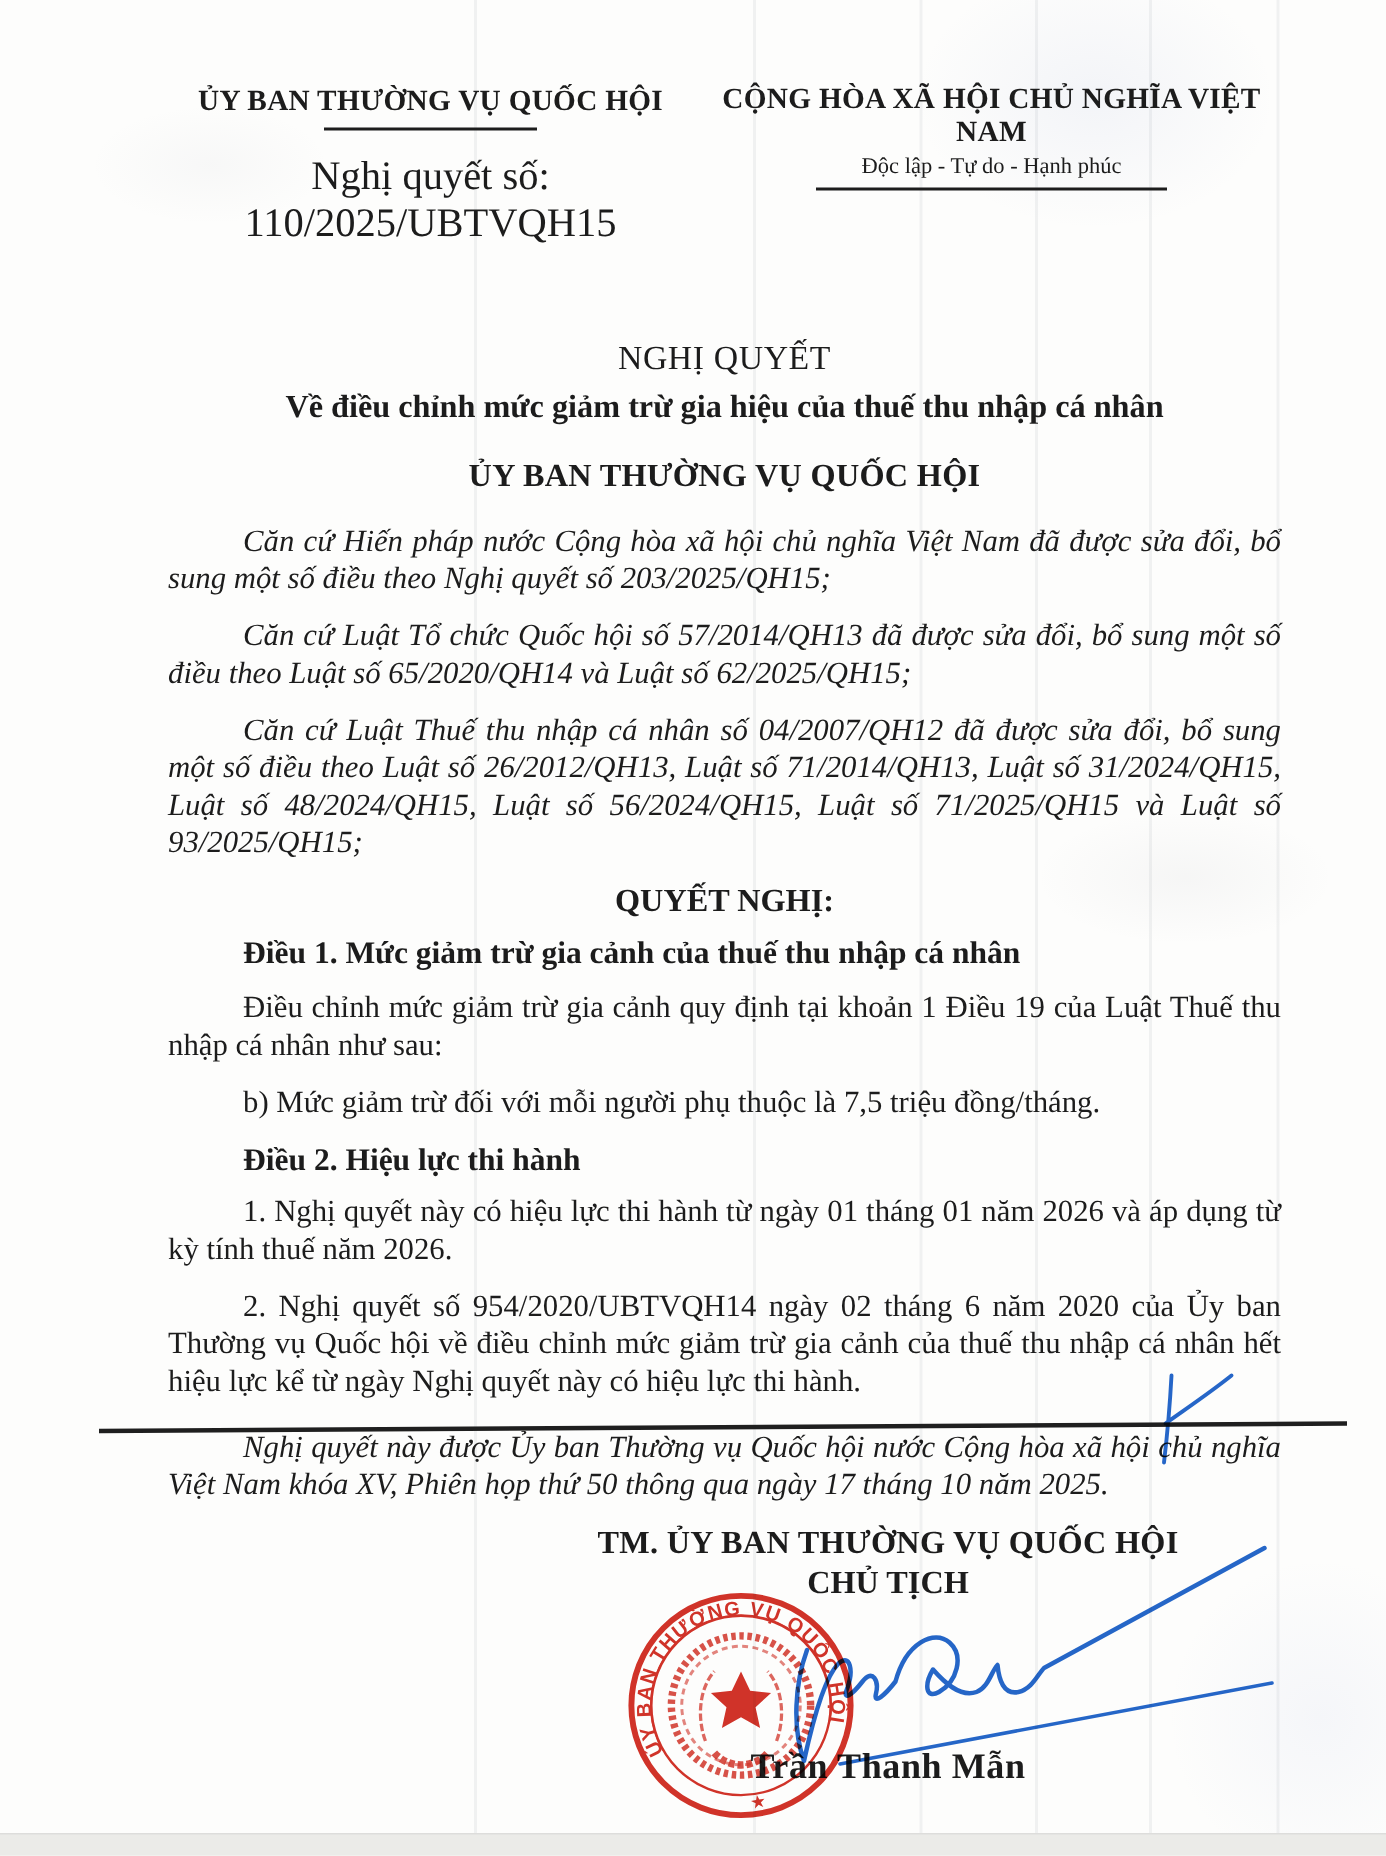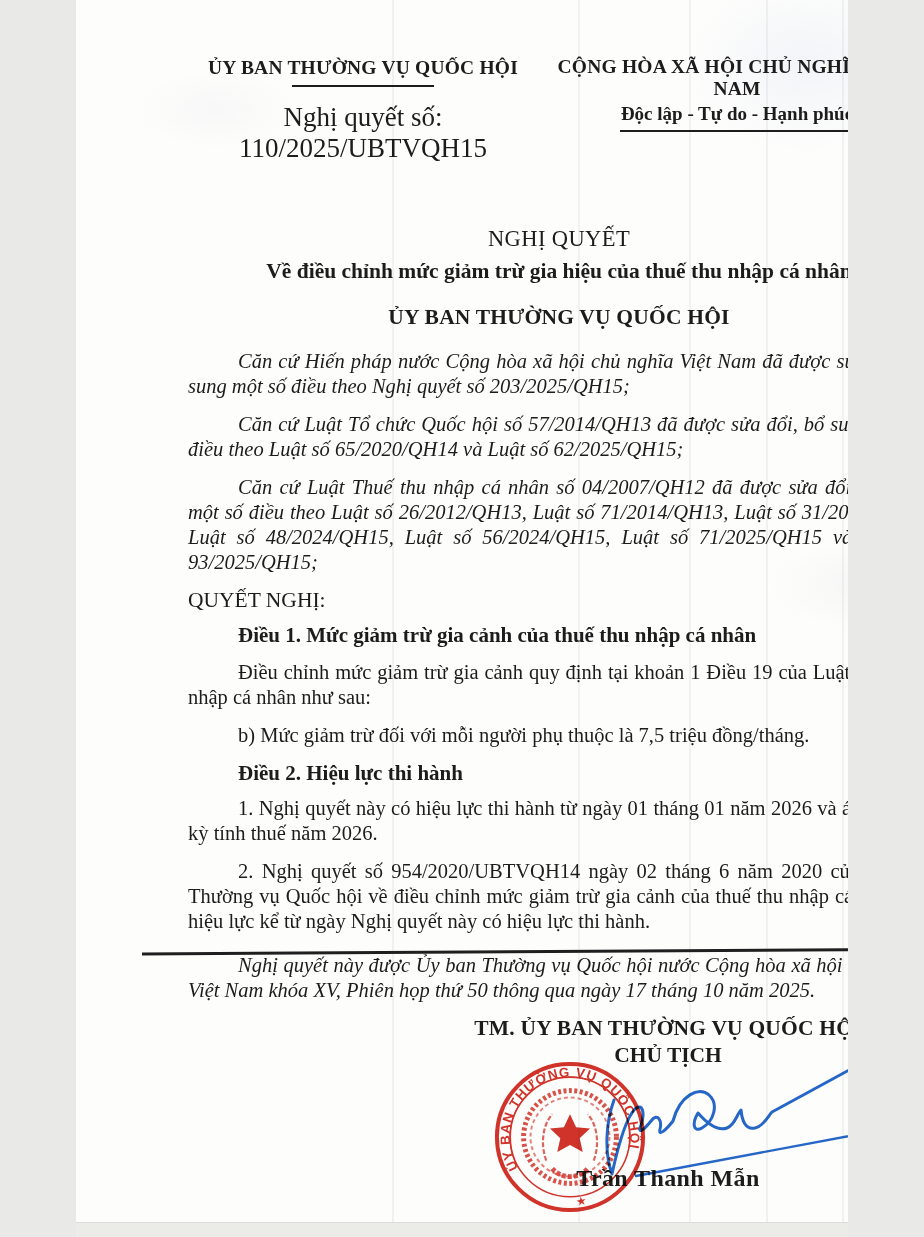--- a/index.html
+++ b/index.html
@@ -1,45 +1,45 @@
 <!DOCTYPE html>
 <html lang="vi"><head>
 <meta charset="utf-8">
 <style>
   html,body{margin:0;padding:0;background:#e9e9e7;}
   .page{
-    position:relative;width:772px;height:1237px;margin:0 auto;
+    position:relative;width:924px;height:1237px;margin:0 auto;
     background:#fdfdfc;overflow:hidden;
     font-family:"Liberation Serif","DejaVu Serif",serif;
     color:#1c1c1c;
   }
   .content{position:absolute;left:112px;top:56px;width:742px;}
   
   .hdr{display:flex;}
   .hdr-left{width:350px;text-align:center;flex:none;}
   .hdr-right{flex:1;text-align:center;padding-left:6px;}
   .org{font-size:19.5px;font-weight:bold;line-height:1.18;letter-spacing:.2px;}
   .rule-left{width:142px;height:2px;background:#1d1d1d;margin:6px auto 0;}
   .doc-number{font-size:27px;margin-top:15px;}
   .motto1{font-size:19.5px;font-weight:bold;letter-spacing:.2px;}
-  .motto2{font-size:19px;font-weight:bold;margin-top:3px;}
+  .motto2{font-size:15px;font-weight:normal;margin-top:3px;}
   .rule-right{width:234px;height:2px;background:#1d1d1d;margin:5px auto 0;}
   
   .title-block{margin-top:62px;text-align:center;}
   .doc-type{font-size:22.5px;font-weight:normal;letter-spacing:.4px;}
   .subject{font-size:21.5px;font-weight:bold;margin-top:7px;}
   .authority{font-size:21.5px;font-weight:bold;margin-top:21px;letter-spacing:.2px;}
   
   .preamble{margin-top:19px;}
   p.body{
     font-size:20.5px;line-height:25px;margin:0 0 13px;
     text-align:justify;text-align-last:left;text-indent:50px;
   }
   p.italic{font-style:italic;}
-  .resolves{font-size:21.5px;font-weight:normal;margin:9px 0 10px;}
+  .resolves{font-size:21.5px;font-weight:bold;text-align:center;margin:9px 0 10px;}
   .art-heading{font-size:21px;font-weight:bold;text-indent:50px;margin:0 0 12px;line-height:25px;}
   .mb14{margin-bottom:14px;} .mb13{margin-bottom:13px;} .mb11{margin-bottom:11px;}
   .mb10{margin-bottom:10px;} .mb0{margin-bottom:0;}
   
   .divider{margin-top:16px;margin-left:-46px;width:832px;height:3px;background:#1f1f1f;transform:rotate(-.35deg);}
   .closing{margin-top:13px;font-size:20.5px;line-height:26px;}
   
   .sig-block{margin-top:6px;margin-left:218px;width:524px;text-align:center;position:relative;}
   .sig-onbehalf{font-size:21.5px;font-weight:bold;letter-spacing:.2px;}
   .sig-title{font-size:21.5px;font-weight:bold;margin-top:2px;}

